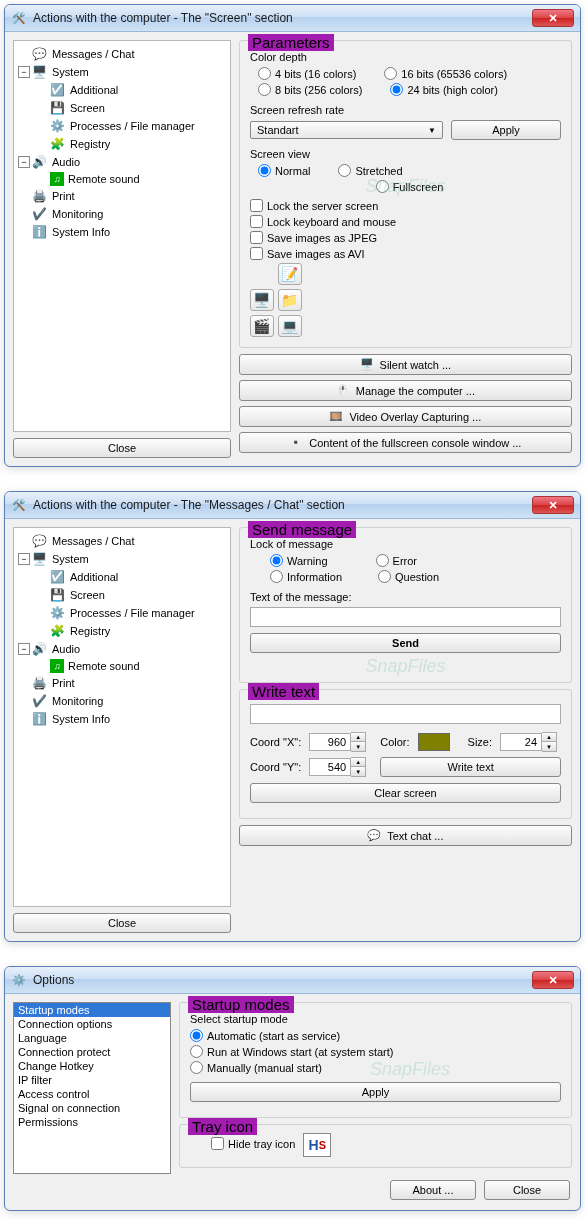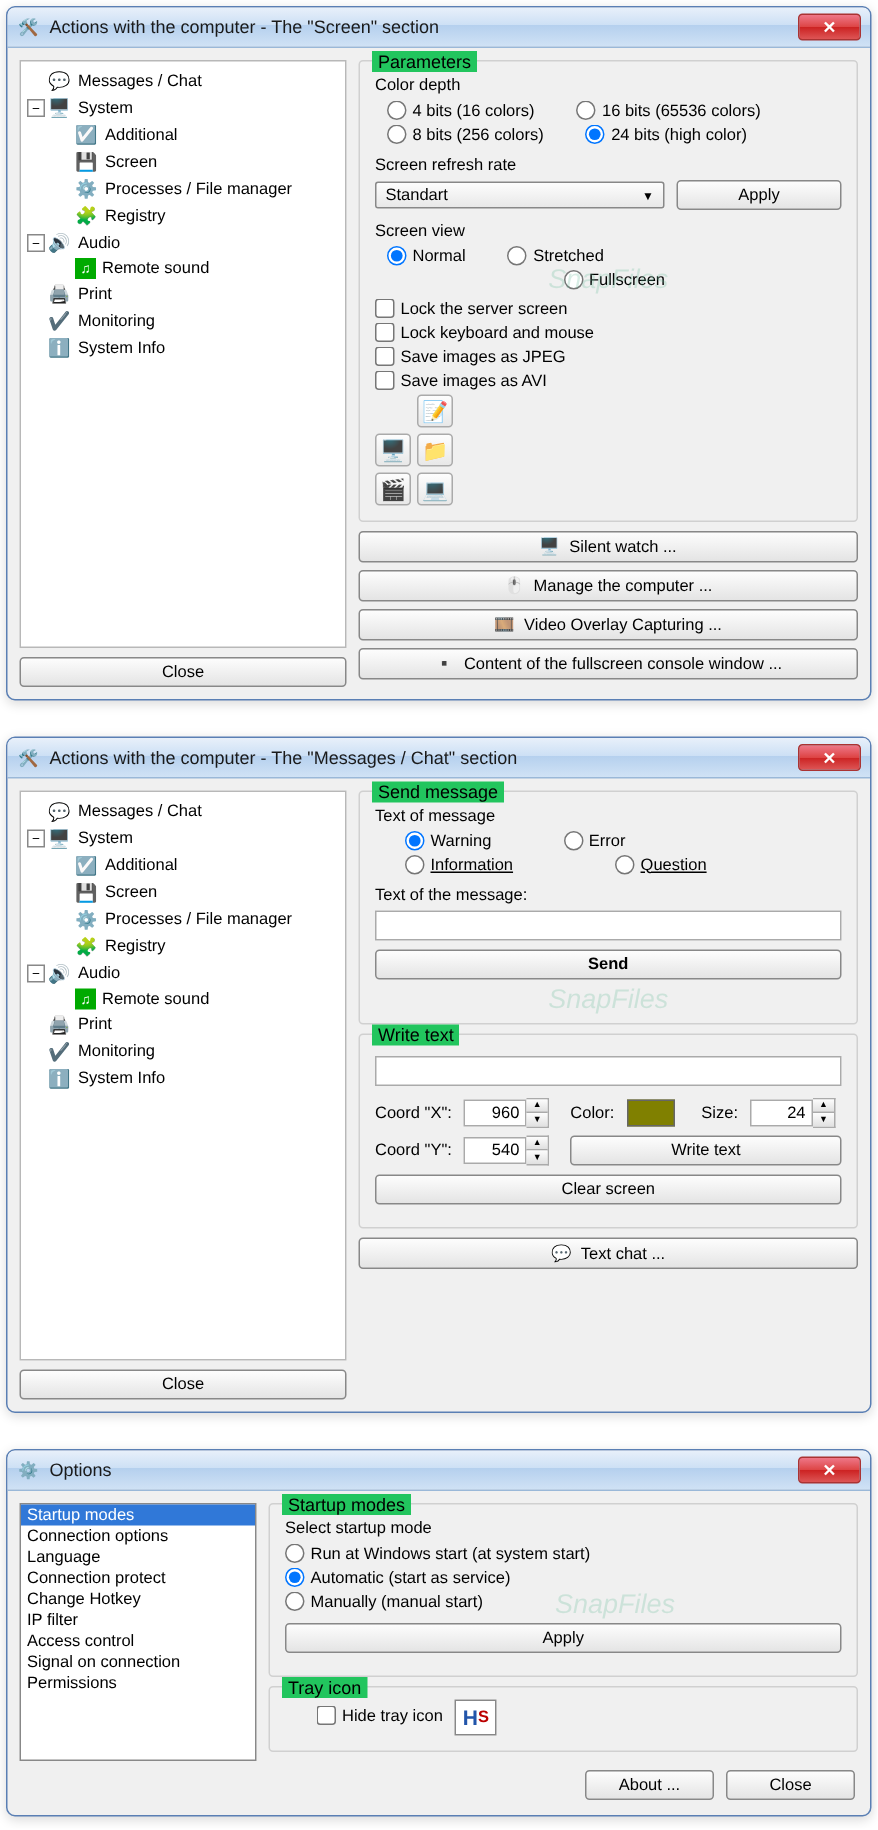--- a/index.html
+++ b/index.html
@@ -12,21 +12,21 @@
     .win-body { padding: 8px; display: flex; gap: 8px; }
     .tree-panel { width: 218px; display: flex; flex-direction: column; }
     .tree { flex: 1; background: #fff; border: 1px solid #b8b8b8; padding: 4px 2px; min-height: 340px; }
     .tree-item { display: flex; align-items: center; padding: 1px 2px; cursor: pointer; white-space: nowrap; }
     .tree-toggle { width: 12px; height: 12px; border: 1px solid #888; background: #fff; display: inline-flex; align-items: center; justify-content: center; font-size: 9px; line-height: 1; margin-right: 2px; cursor: pointer; }
     .tree-spacer { width: 14px; display: inline-block; }
     .tree-indent { width: 18px; display: inline-block; }
     .tree-icon { width: 16px; height: 16px; margin-right: 4px; display: inline-flex; align-items: center; justify-content: center; font-size: 12px; }
     .content-panel { flex: 1; }
     .group { border: 1px solid #d0d0d0; border-radius: 3px; padding: 8px 10px 10px; margin-bottom: 6px; position: relative; background: #f0f0f0; }
-    .group-title { position: absolute; top: -7px; left: 8px; background: #22c55e; padding: 0 4px; font-size: 12px; }
+    .group-title { position: absolute; top: -7px; left: 8px; background: #a21caf; padding: 0 4px; font-size: 15px; }
     .sub-label { margin-bottom: 4px; margin-top: 2px; }
     .radio-row { display: flex; gap: 28px; margin-bottom: 3px; padding-left: 8px; }
     .radio-item { display: flex; align-items: center; gap: 4px; cursor: pointer; }
     .radio-item input { cursor: pointer; }
     .check-row { display: flex; align-items: center; gap: 4px; margin-bottom: 3px; cursor: pointer; }
     .btn { background: linear-gradient(to bottom, #fdfdfd, #e4e4e4); border: 1px solid #888; border-radius: 3px; padding: 3px 8px; cursor: pointer; font-size: 11px; text-align: center; }
     .btn-wide { width: 100%; margin-bottom: 5px; display: flex; align-items: center; justify-content: center; gap: 6px; }
     .btn-close { width: 100%; margin-top: 6px; }
     .combo { background: linear-gradient(to bottom, #fdfdfd, #e8e8e8); border: 1px solid #888; border-radius: 2px; padding: 2px 6px; cursor: pointer; display: flex; align-items: center; justify-content: space-between; }
     .combo-arrow { font-size: 8px; }
@@ -291,32 +291,32 @@
             <span class="tree-spacer"></span>
             <span class="tree-icon">ℹ️</span>
             <span>System Info</span>
           </div>
       </div>
       <button class="btn btn-close">Close</button>
     </div>
     <div class="content-panel">
       <div class="group">
         <div class="group-title">Send message</div>
-        <div class="sub-label">Text of message</div>
+        <div class="sub-label">Lock of message</div>
         <div class="radio-row" style="padding-left:20px;gap:48px;">
           <label class="radio-item">
               <input type="radio" name="mt" checked="" style="">
               <span>Warning</span>
             </label>
           <label class="radio-item">
               <input type="radio" name="mt" style="">
               <span>Error</span>
             </label>
         </div>
-        <div class="radio-row" style="padding-left:20px;gap:68px;text-decoration:underline;">
+        <div class="radio-row" style="padding-left:20px;gap:36px;">
           <label class="radio-item">
               <input type="radio" name="mt" style="">
               <span>Information</span>
             </label>
           <label class="radio-item">
               <input type="radio" name="mt" style="">
               <span>Question</span>
             </label>
         </div>
         <div class="sub-label" style="margin-top:8px;">Text of the message:</div>
@@ -386,26 +386,26 @@
       <div class="list-item">IP filter</div>
       <div class="list-item">Access control</div>
       <div class="list-item">Signal on connection</div>
       <div class="list-item">Permissions</div>
     </div>
     <div style="flex:1;">
       <div class="group">
         <div class="group-title">Startup modes</div>
         <div class="sub-label">Select startup mode</div>
         <label class="radio-item" style="margin:3px 0;">
+            <input type="radio" name="sm" checked="" style="">
+            <span>Automatic (start as service)</span>
+          </label>
+        <label class="radio-item" style="margin:3px 0;">
             <input type="radio" name="sm" style="">
             <span>Run at Windows start (at system start)</span>
-          </label>
-        <label class="radio-item" style="margin:3px 0;">
-            <input type="radio" name="sm" checked="" style="">
-            <span>Automatic (start as service)</span>
           </label>
         <label class="radio-item" style="margin:3px 0;position:relative;">
             <input type="radio" name="sm" style="">
             <span>Manually (manual start)</span>
             <span class="watermark" style="top:-2px;left:180px;transform:none;">SnapFiles</span>
           </label>
         <button class="btn btn-wide" style="margin-top:8px;">Apply</button>
       </div>
       <div class="group">
         <div class="group-title">Tray icon</div>

